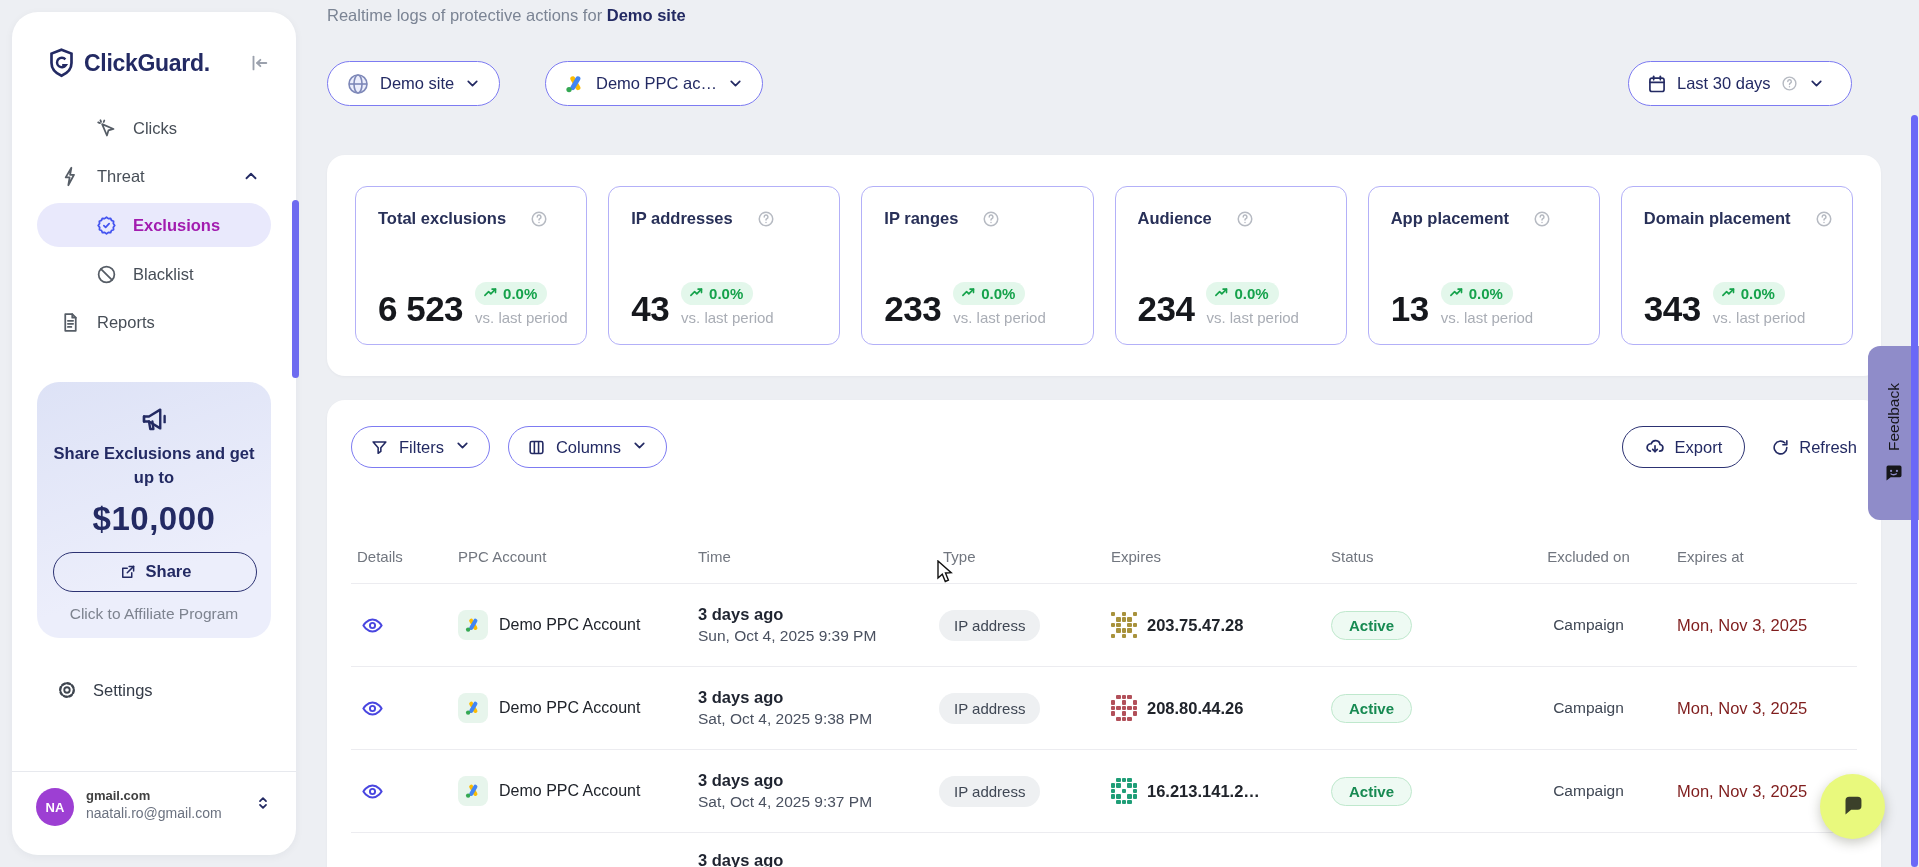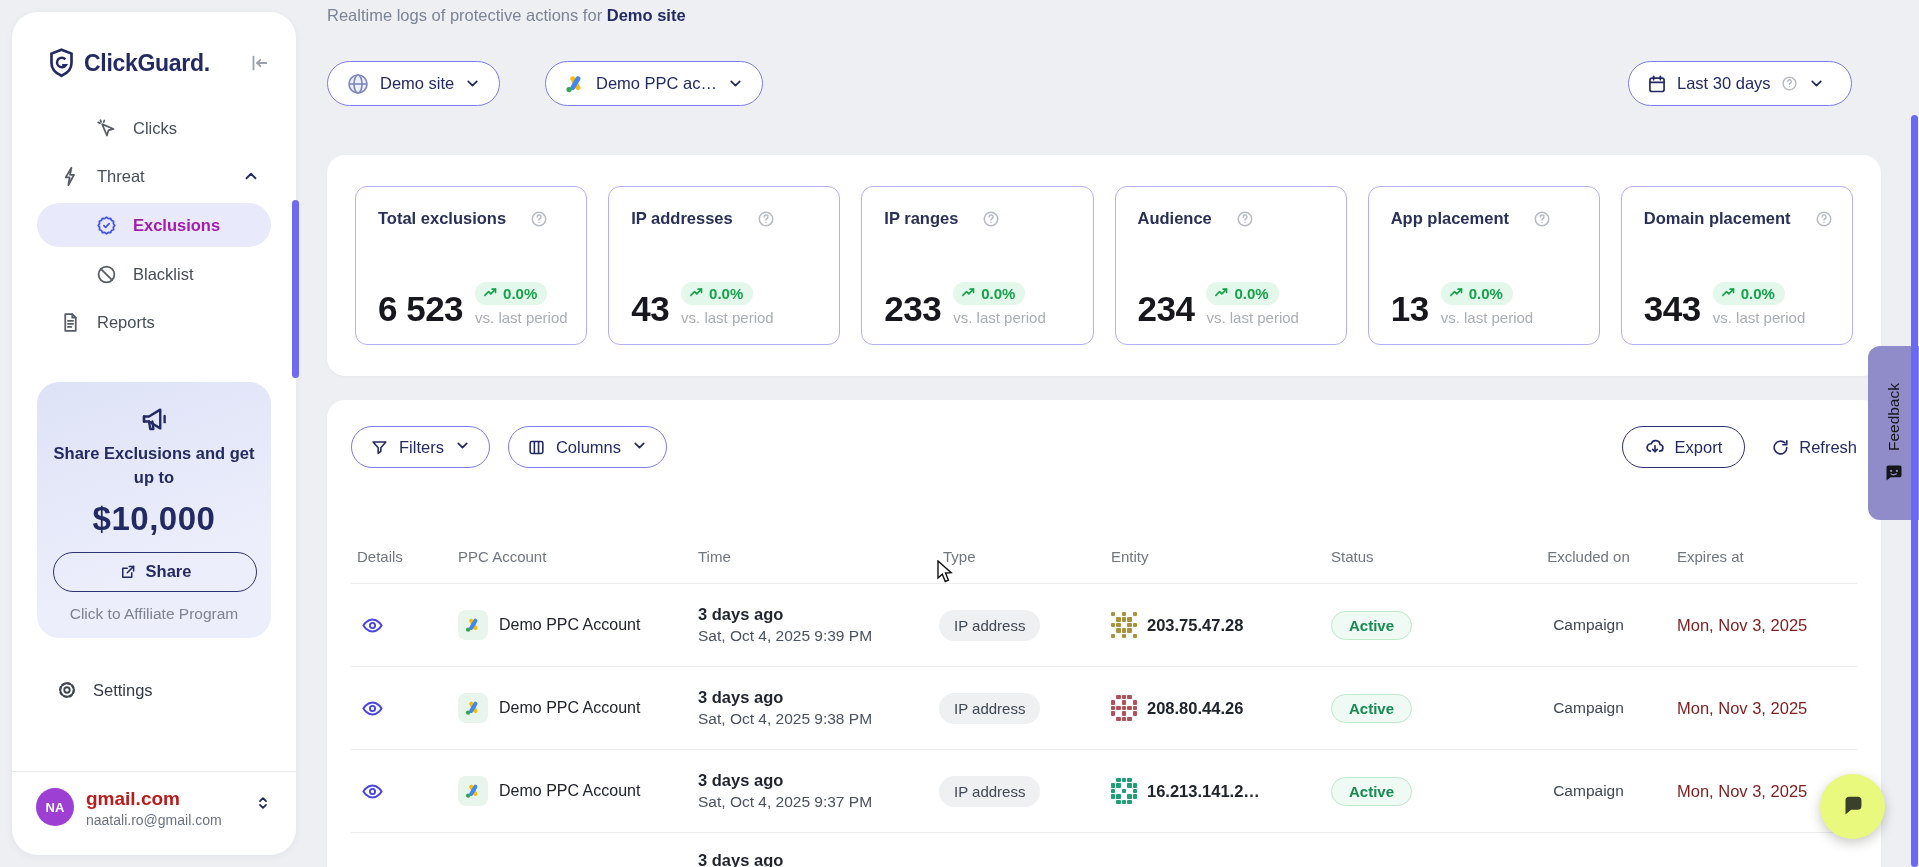--- a/index.html
+++ b/index.html
@@ -39,21 +39,21 @@
 
   .settings-row { height:48px; margin-top:28px; display:flex; align-items:center; padding-left:44px;
     color:#343b47; font-size:16.5px; font-weight:500; cursor:pointer; }
   .settings-row .ni-icon { color:#3f4650; margin-right:15px; display:flex; }
 
   .user-block { margin-top:auto; border-top:1px solid #e7e9ee; padding:16px 24px 0 24px; height:84px;
     display:flex; align-items:flex-start; cursor:pointer; }
   .avatar { width:38px; height:38px; border-radius:50%; background:#9d3fd3; color:#fff; font-size:13px; font-weight:700;
     display:flex; align-items:center; justify-content:center; flex:none; }
   .user-meta { margin-left:12px; flex:1; min-width:0; }
-  .user-name { color:#b91c1c; font-size:19px; font-weight:700; }
+  .user-name { color:#404040; font-size:13px; font-weight:700; }
   .user-email { color:#6b7280; font-size:14px; margin-top:2px; }
   .user-chev { color:#232a63; display:flex; margin-top:6px; }
 
   .side-scroll-thumb { position:absolute; left:292px; top:200px; width:7px; height:178px; border-radius:4px; background:#6e6bf0; }
 
   
   .main-subtitle { position:absolute; left:327px; top:6px; font-size:16.5px; color:#7b8494; }
   .main-subtitle b { color:#232a63; font-weight:700; }
 
   .pill { position:absolute; top:61px; height:45px; border:1.6px solid #7d7bf2; border-radius:23px; background:#fff;
@@ -519,21 +519,21 @@
           <span>Refresh</span>
         </button>
       </div>
     </div>
 
     <div class="grid-head">
       <span class="gh first">Details</span>
       <span class="gh">PPC Account</span>
       <span class="gh">Time</span>
       <span class="gh">Type</span>
-      <span class="gh" style="padding-left:0">Entity</span>
+      <span class="gh" style="padding-left:0">Expires</span>
       <span class="gh" style="padding-left:0">Status</span>
       <span class="gh center" style="width:86px">Excluded on</span>
       <span class="gh" style="padding-left:16px">Expires at</span>
     </div>
 
     <div class="grid-row">
       <span class="cell first">
           <span class="eye-btn">
             <svg width="23" height="23" viewBox="0 0 24 24" fill="none" stroke="currentColor" stroke-width="2">
               <path d="M2.5 12s3.5-6.2 9.5-6.2S21.5 12 21.5 12 18 18.2 12 18.2 2.5 12 2.5 12z"></path>
@@ -546,21 +546,21 @@
             <svg width="18" height="18" viewBox="0 0 24 24">
               <rect x="9.7" y="2.8" width="5.4" height="16.6" rx="2.7" fill="#fbbc04" transform="rotate(-30 12.4 11.1)"></rect>
               <rect x="9.7" y="2.8" width="5.4" height="16.6" rx="2.7" fill="#4285f4" transform="rotate(30 12.4 11.1)"></rect>
               <circle cx="5.5" cy="18.1" r="2.9" fill="#34a853"></circle>
             </svg>
           </span>
           <span class="acct-name">Demo PPC Account</span>
         </span>
       <span class="time-cell">
           <div class="time-rel">3 days ago</div>
-          <div class="time-abs">Sat, Oct 4, 2025 9:39 PM</div>
+          <div class="time-abs">Sun, Oct 4, 2025 9:39 PM</div>
         </span>
       <span class="cell" style="padding-left:8px">
           <span class="type-badge">IP address</span>
         </span>
       <span class="cell" style="padding-left:0">
           <span class="identicon">
             <i style="background: rgb(168, 146, 60);"></i>
             <i style="background: transparent;"></i>
             <i style="background: rgb(168, 146, 60);"></i>
             <i style="background: transparent;"></i>

